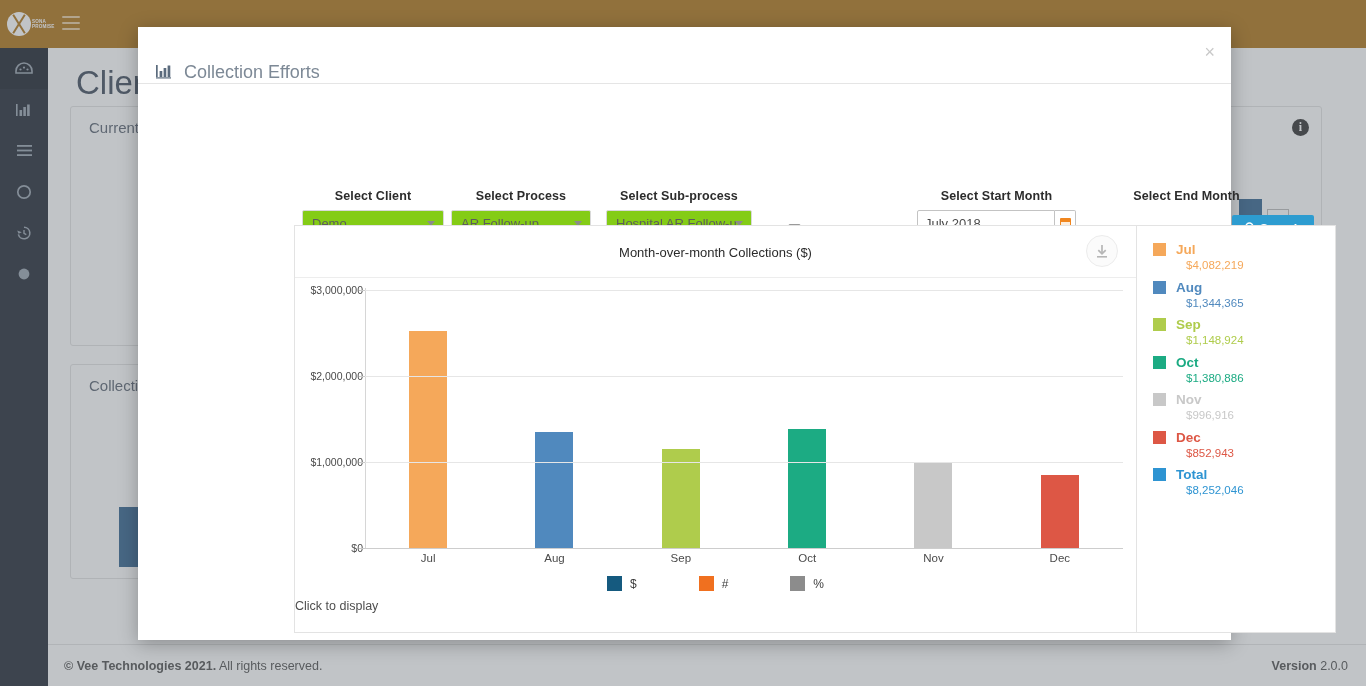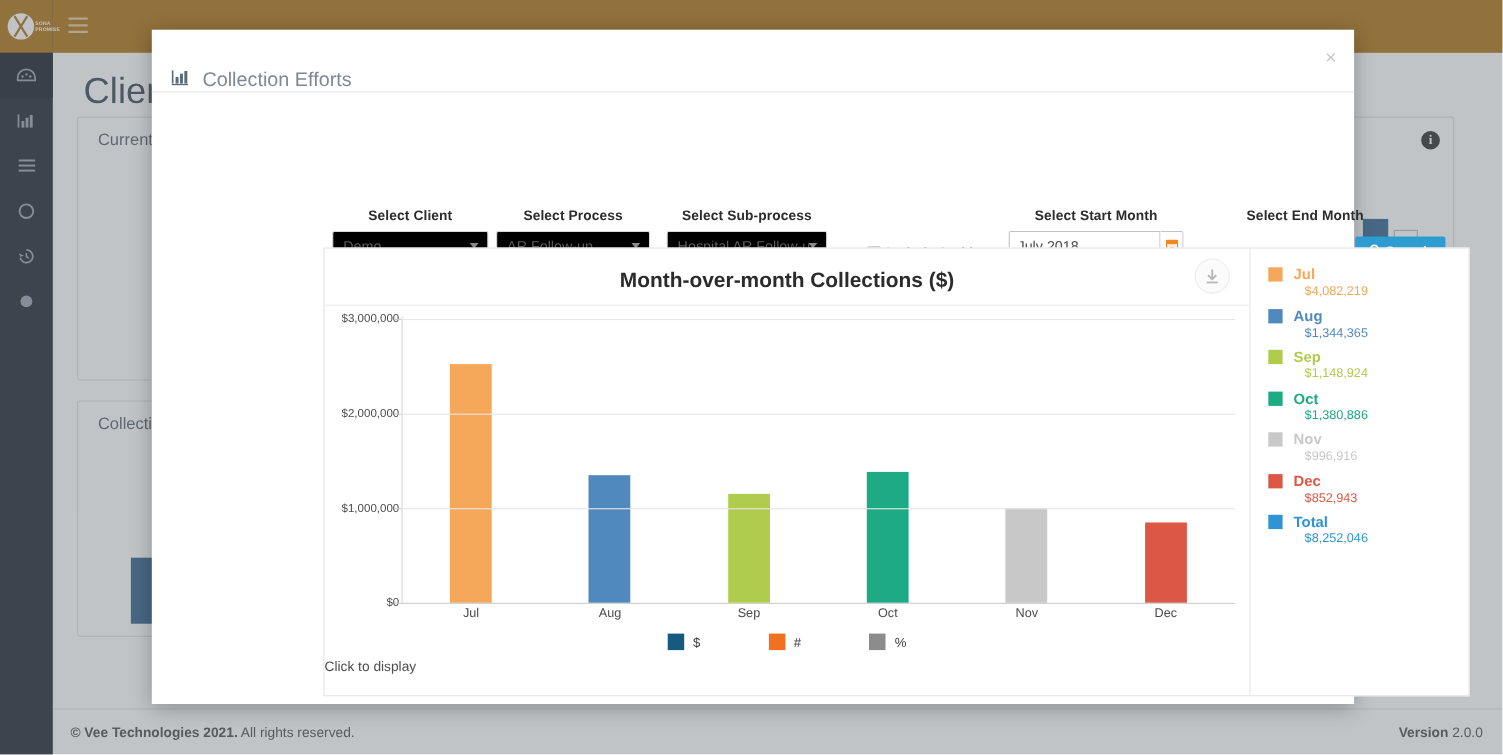--- a/index.html
+++ b/index.html
@@ -121,21 +121,21 @@
   .ic-chart-title rect { fill: #5b6b7d; }
 
   
   .filters { position: relative; height: 78px; }
   .fgroup { position: absolute; }
   .flabel {
     font-size: 12.5px; font-weight: bold; color: #2c2c2c;
     text-align: center; margin-bottom: 7px; letter-spacing: .1px;
   }
   .fselect {
-    position: relative; height: 26px; background: #000000;
+    position: relative; height: 26px; background: #84cc16;
     border: 1px solid #d9d9d9; border-radius: 2px;
     display: flex; align-items: center; padding: 0 22px 0 9px;
     font-size: 13px; color: #5c5c5c; cursor: pointer;
     white-space: nowrap; overflow: hidden;
   }
   .caret {
     position: absolute; right: 8px; top: 50%; margin-top: -2px;
     width: 0; height: 0; border-left: 4.5px solid transparent;
     border-right: 4.5px solid transparent; border-top: 5px solid #8b8b8b;
   }
@@ -189,21 +189,21 @@
   .panel-row { position: absolute; left: 156px; top: 198px; width: 1060px; height: 408px; }
   .chart-panel {
     position: absolute; left: 0; top: 0; width: 843px; height: 408px;
     background: #fff; border: 1px solid #e3e3e3;
   }
   .chart-head {
     position: relative; height: 52px; border-bottom: 1px solid #ededed;
   }
   .chart-title {
     position: absolute; left: 0; right: 0; top: 19px; text-align: center;
-    font-size: 19px; font-weight: bold; color: #2b2b2b;
+    font-size: 13px; font-weight: normal; color: #2b2b2b;
   }
   .dl-btn {
     position: absolute; right: 18px; top: 9px; width: 32px; height: 32px;
     border-radius: 50%; background: #fbfbfb; border: 1px solid #ececec;
     cursor: pointer; display: flex; align-items: center; justify-content: center;
   }
   .plot { position: relative; width: 843px; height: 290px; }
   .ylabel {
     position: absolute; right: 0; transform: translateY(-50%);
     font-size: 10.5px; color: #4a4a4a; white-space: nowrap;

